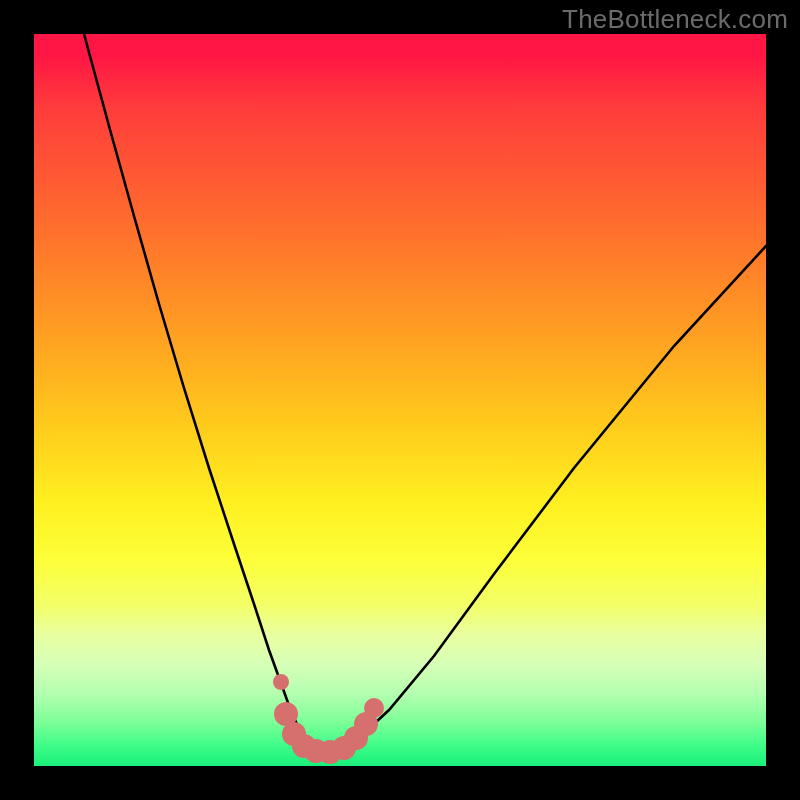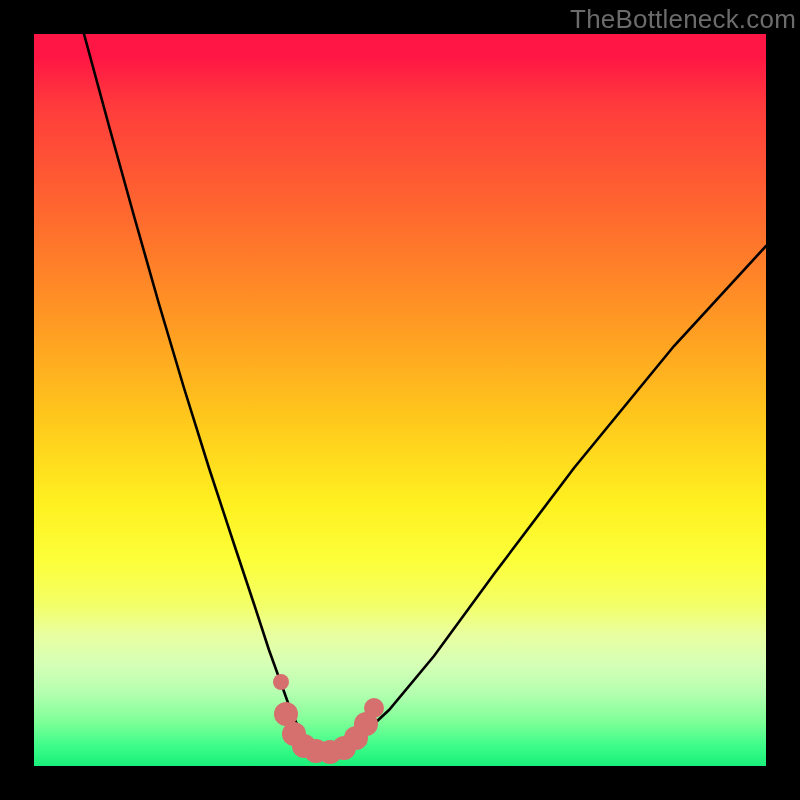--- a/index.html
+++ b/index.html
@@ -13,21 +13,21 @@
   }
   .frame {
     position: absolute;
     left: 0; top: 0;
     width: 800px; height: 800px;
     background: #000;
   }
   .watermark {
     position: absolute;
     top: 4px;
-    right: 4px;
+    right: 12px;
     color: #6b6b6b;
     font-size: 26px;
     font-weight: 400;
     letter-spacing: 0.2px;
     z-index: 10;
   }
   .plot {
     position: absolute;
     left: 34px;
     top: 34px;

